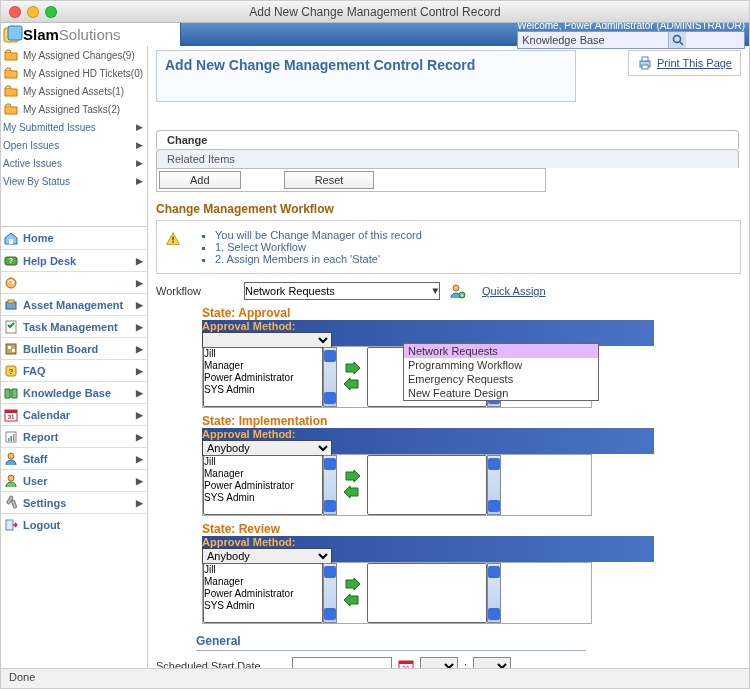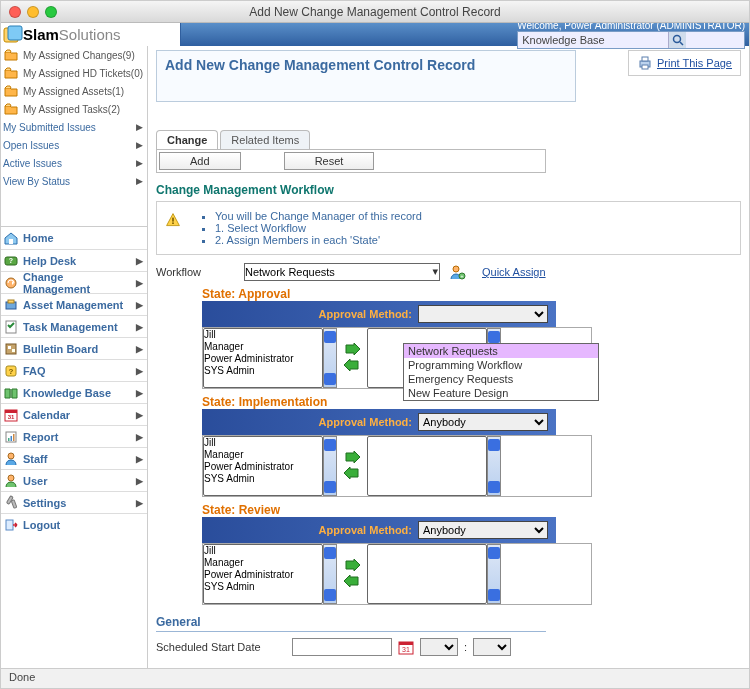--- a/index.html
+++ b/index.html
@@ -29,51 +29,51 @@
   .side-link .arrow-r { margin-left:auto; margin-right:4px; font-size:9px; color:#555;}
   .side-link.assigned { color:#555; }
   .side-item { display:flex; align-items:center; gap:4px; height:22px; border-top:1px solid #ddd; font-size:11px; color:#3b6aa0; font-weight:bold; cursor:pointer; padding-left:2px;}
   .side-item:first-of-type { border-top:none;}
   .side-item .arrow-r { margin-left:auto; margin-right:4px; font-size:9px; color:#555;}
   .icon16 { width:16px; height:16px; display:inline-flex; align-items:center; justify-content:center;}
   
   .page-title-box { border:1px solid #bcd; background:#f8fbff; padding:6px 8px; color:#3b6aa0; font-size:14px; font-weight:bold; min-height:52px; width:420px; display:inline-block;}
   .print-box { display:inline-flex; align-items:center; gap:4px; float:right; border:1px solid #ccc; padding:4px 8px; color:#2050a0; text-decoration:underline; font-size:11px; cursor:pointer;margin-left:48px;}
   
-  .tabs { margin-top:28px; display:flex;}
+  .tabs { margin-top:28px; display:flex;flex-direction:column;}
   .tab { border:1px solid #bbb; border-bottom:none; border-radius:4px 4px 0 0; padding:3px 10px; font-size:11px; background:#eef2f6; color:#555; cursor:pointer; margin-right:2px;}
   .tab.active { background:#fff; font-weight:bold; color:#333; }
   .tab-body { border:1px solid #bbb; padding:2px; width:390px;}
   .btn { display:inline-block; border:1px solid #999; background:linear-gradient(#fff,#eee); padding:2px 30px; font-size:11px; cursor:pointer; margin-right:40px;}
   .btn:last-child{margin-right:0;}
   
-  .section-head { color:#0f766e; font-weight:bold; font-size:12px; margin:10px 0 4px 0;}
+  .section-head { color:#a16207; font-weight:bold; font-size:12px; margin:10px 0 4px 0;}
   .info-box { border:1px solid #cfcfcf; padding:8px 8px 8px 40px; position:relative; color:#3b6aa0; font-size:11px;}
   .info-box .alert-icon { position:absolute; left:8px; top:10px; }
   .info-box ul { list-style: square; padding-left:18px; }
   .wf-row { display:flex; align-items:center; gap:10px; margin-top:8px; font-size:11px;}
   .wf-row label { width:78px; }
   .wf-select { width:196px; height:18px; border:1px solid #666; font-size:11px; background:#fff;}
   .quick-assign { color:#2050a0; text-decoration:underline; cursor:pointer; margin-left:6px;}
   .qa-icon { display:inline-flex; vertical-align:middle;}
   
   .state-block { margin-top:4px;padding-left:46px;}
-  .approval-row { display:flex; width:354px; background:linear-gradient(90deg,#2a4d9b,#4a73c4); height:26px; align-items:center;}
+  .approval-row { display:flex; width:452px; background:linear-gradient(90deg,#2a4d9b,#4a73c4); height:26px; align-items:flex-start;flex-direction:column;}
   .approval-row .spacer{flex:1;}
   .approval-row label { color:#ffb040; font-weight:bold; font-size:11px; margin-right:6px;}
   .approval-select { width:130px; height:18px; border:1px solid #444; font-size:11px;}
   .dual-list { display:flex; width:390px; border:1px solid #aaa;}
   .list-col { width:120px; }
   .list-col select { width:100%; height:60px; border:1px solid #666; font-size:10px; background:#fff;}
   .list-ctrl { width:30px; display:flex; flex-direction:column; align-items:center; justify-content:center; gap:2px; background:#fff;}
   .scrollbar-stub { width:14px; background:linear-gradient(#dfe8f6,#b8cfef); border:1px solid #888; display:flex; flex-direction:column; align-items:center; justify-content:space-between; padding:2px 0;}
   .arrow-btn { width:12px; height:12px; background:#3a6fe0; border-radius:2px;}
   .move-arrow { cursor:pointer; }
   .state-label { color:#e07000; font-weight:bold; font-size:12px; margin-top:6px;}
-  .general-head { color:#3b6aa0; font-weight:bold; font-size:12px; border-bottom:1px solid #9bb6d6; width:390px; margin-top:10px; padding-bottom:2px;}
+  .general-head { color:#3b6aa0; font-weight:bold; font-size:12px; border-bottom:1px solid #9bb6d6; width:390px; margin-top:10px; padding-bottom:2px;margin-left:40px;}
   .sched-row { display:flex; align-items:center; gap:6px; margin-top:6px; font-size:11px;}
   .sched-row input[type=text]{ width:100px; height:18px; border:1px solid #888;}
   .mini-select{ width:38px; height:18px; border:1px solid #888;}
   
   .dropdown-pop { position:absolute; left:255px; top:297px; width:196px; border:1px solid #666; background:#fff; z-index:50; font-size:11px;}
   .dropdown-pop .opt { padding:1px 4px; cursor:pointer;}
   .dropdown-pop .opt.sel { background:#e6b8ff; }
   
   .statusbar { position:absolute; bottom:0; left:0; right:0; height:20px; background:#f1f1f1; border-top:1px solid #ccc; font-size:11px; color:#444; padding:2px 8px;}
 </style>
@@ -195,21 +195,20 @@
       <span class="arrow-r">▶</span>
     </div>
         <div class="side-item">
       <span class="icon16">
             <svg width="16" height="16" viewBox="0 0 16 16">
               <circle cx="8" cy="8" r="5" fill="#ffb46b" stroke="#a56a20"></circle>
               <path d="M5 8a3 3 0 0 1 6 0" fill="none" stroke="#fff"></path>
               <polygon points="11,8 9,6 9,10" fill="#fff"></polygon>
             </svg>
           </span>
-      <span>Change Management</span>
       <span class="arrow-r">▶</span>
     </div>
         <div class="side-item">
       <span class="icon16">
             <svg width="16" height="16" viewBox="0 0 16 16">
               <rect x="3" y="5" width="10" height="7" fill="#6fa8dc" stroke="#2a5a9a"></rect>
               <rect x="5" y="3" width="6" height="3" fill="#ffd36b" stroke="#a57e20"></rect>
             </svg>
           </span>
       <span>Asset Management</span>

